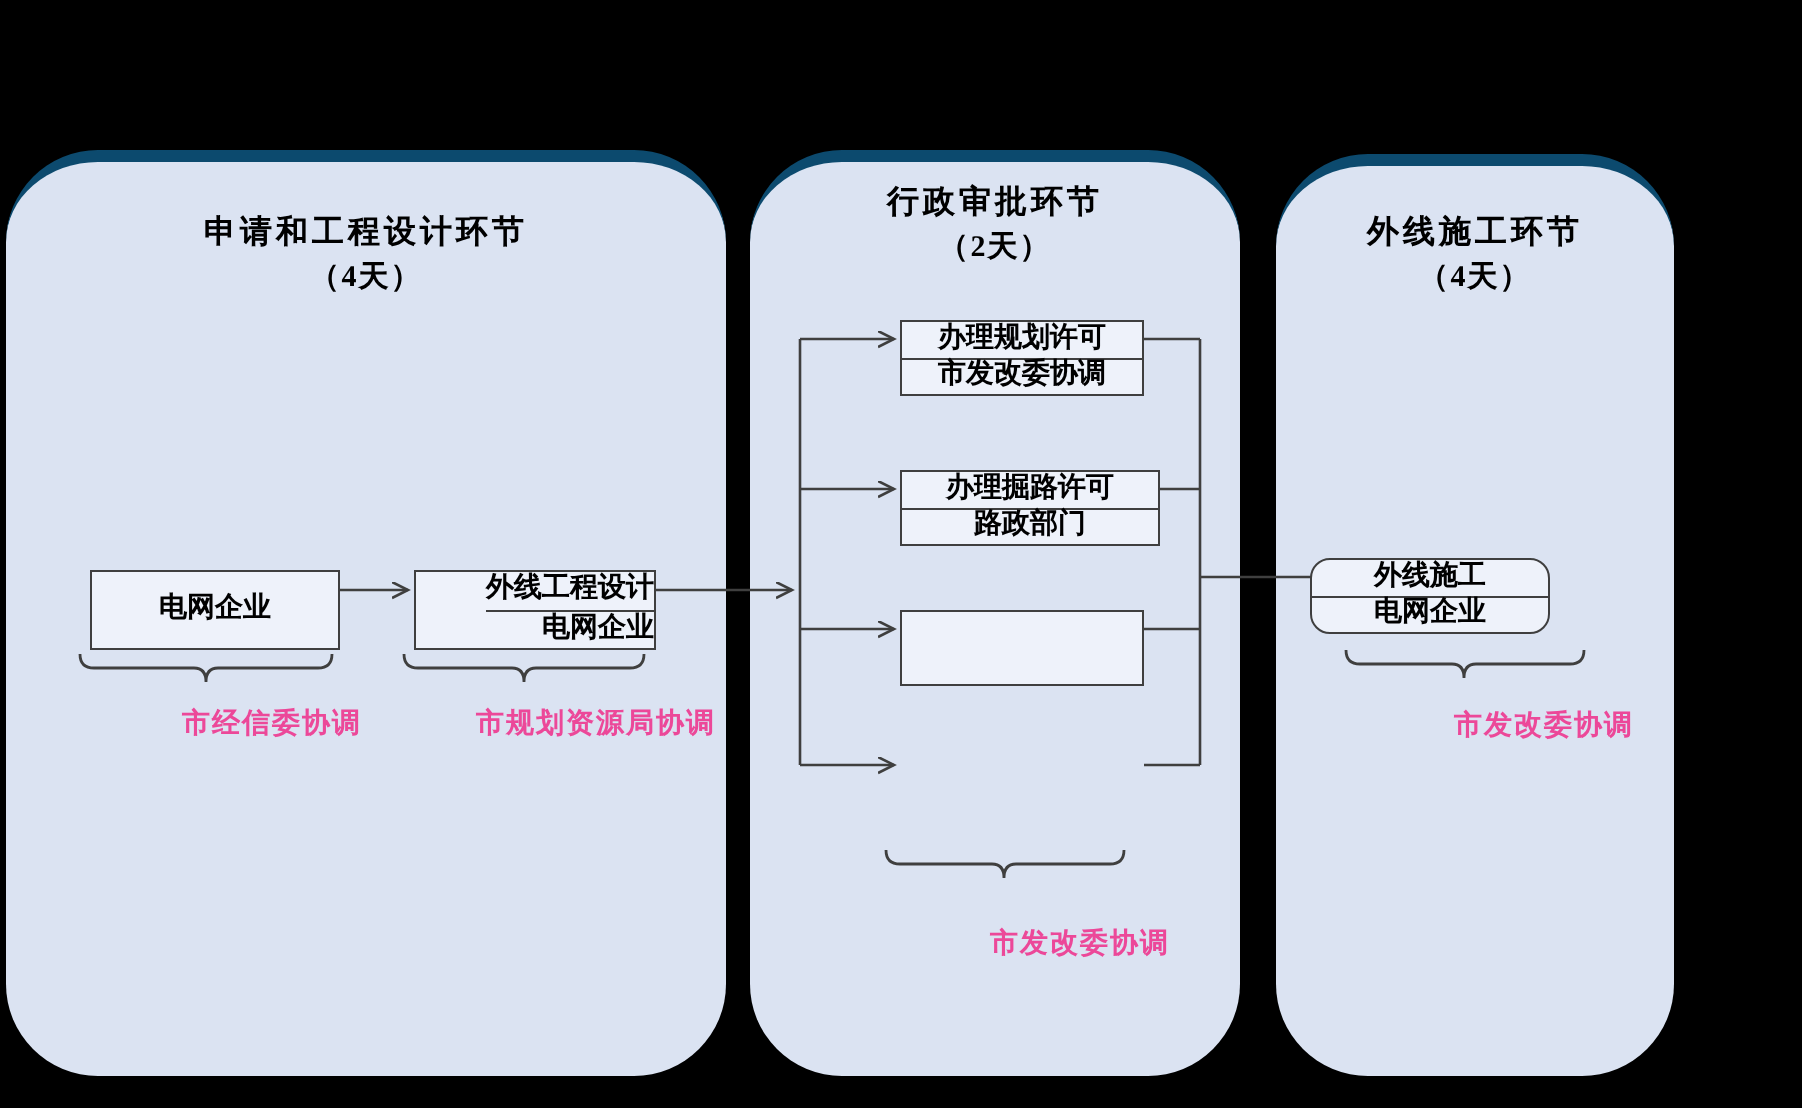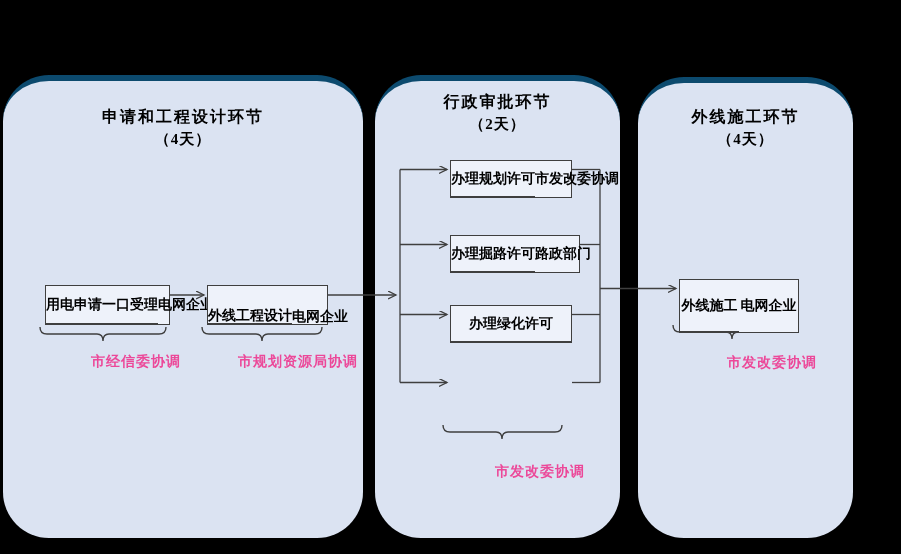--- a/index.html
+++ b/index.html
@@ -10,54 +10,54 @@
   .panel{
     position:absolute;
     background:#dbe3f2;
     border-top:6px solid #0c4a6e;
     border-radius:46px;
     box-sizing:border-box;
     text-align:center;
   }
   #p1{left:3px;top:75px;width:360px;height:463px;padding-top:26px;}
   #p2{left:375px;top:75px;width:245px;height:463px;padding-top:11px;}
-  #p3{left:638px;top:77px;width:215px;height:461px;padding-top:24px;}
+  #p3{left:638px;top:77px;width:199px;height:461px;padding-top:24px;}
   .ptitle{
     margin:0;font-size:16px;font-weight:bold;color:#000;
     letter-spacing:2px;line-height:20px;
   }
   .pduration{
     margin-top:3px;font-size:15px;font-weight:bold;color:#000;
     letter-spacing:1px;line-height:18px;
   }
 
   
   .overlay{position:absolute;left:0;top:0;width:901px;height:554px;z-index:2;}
 
   
   .node{
     position:absolute;z-index:3;
     background:#eef2fa;
     border:1px solid #3f3f3f;
     box-sizing:border-box;
-    display:flex;flex-direction:row;
+    display:flex;flex-direction:column;
   }
   .nrow{
     flex:1;display:flex;align-items:center;justify-content:center;
     font-size:14px;font-weight:600;color:#000;white-space:nowrap;
     line-height:1;
   }
   .nrow.task{border-bottom:1px solid #3f3f3f;}
   #n-a{left:45px;top:285px;width:125px;height:40px;}
   #n-b{left:207px;top:285px;width:121px;height:40px;align-items:flex-end;}
   #n-1{left:450px;top:160px;width:122px;height:38px;}
   #n-2{left:450px;top:235px;width:130px;height:38px;}
   #n-3{left:450px;top:305px;width:122px;height:38px;}
   #n-4{left:450px;top:373px;width:122px;height:38px;}
-  #n-5{left:679px;top:279px;width:120px;height:54px;}
+  #n-5{left:655px;top:279px;width:120px;height:38px;border-radius:10px;}
 
   
   .coord{
     position:absolute;z-index:3;
     transform:translateX(-50%);
     font-size:14px;font-weight:bold;color:#ec4899;white-space:nowrap;
     letter-spacing:1px;
     margin-left:32px;
   }
   #c-a{left:104px;top:353px;}
@@ -110,37 +110,35 @@
     <g stroke="#3f3f3f" stroke-width="1.4" fill="none">
 
       <path d="M40,327 Q40,334 47,334 L97,334 Q103,334 103,341 Q103,334 109,334 L159,334 Q166,334 166,327"></path>
       <path d="M202,327 Q202,334 209,334 L256,334 Q262,334 262,341 Q262,334 268,334 L315,334 Q322,334 322,327"></path>
       <path d="M443,425 Q443,432 450,432 L496,432 Q502,432 502,439 Q502,432 508,432 L555,432 Q562,432 562,425"></path>
       <path d="M673,325 Q673,332 680,332 L726,332 Q732,332 732,339 Q732,332 738,332 L785,332 Q792,332 792,325"></path>
     </g>
   </svg>
 
   <div class="node" id="n-a">
-    <div class="nrow task">用电申请一口受理</div>
     <div class="nrow">电网企业</div>
   </div>
   <div class="node" id="n-b">
     <div class="nrow task">外线工程设计</div>
     <div class="nrow">电网企业</div>
   </div>
   <div class="node" id="n-1">
     <div class="nrow task">办理规划许可</div>
     <div class="nrow">市发改委协调</div>
   </div>
   <div class="node" id="n-2">
     <div class="nrow task">办理掘路许可</div>
     <div class="nrow">路政部门</div>
   </div>
   <div class="node" id="n-3">
-    <div class="nrow task">办理绿化许可</div>
   </div>
   <div class="node" id="n-5">
     <div class="nrow task">外线施工</div>
     <div class="nrow">电网企业</div>
   </div>
 
   <div class="coord" id="c-a">市经信委协调</div>
   <div class="coord" id="c-b">市规划资源局协调</div>
   <div class="coord" id="c-p2">市发改委协调</div>
   <div class="coord" id="c-p3">市发改委协调</div>

